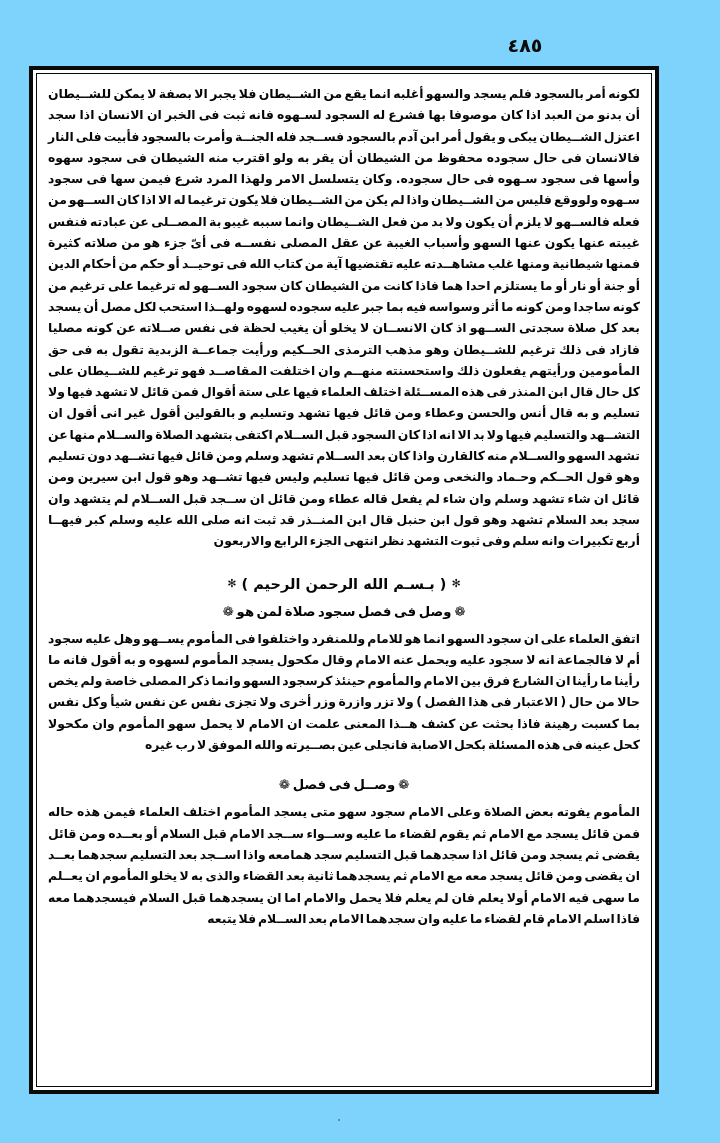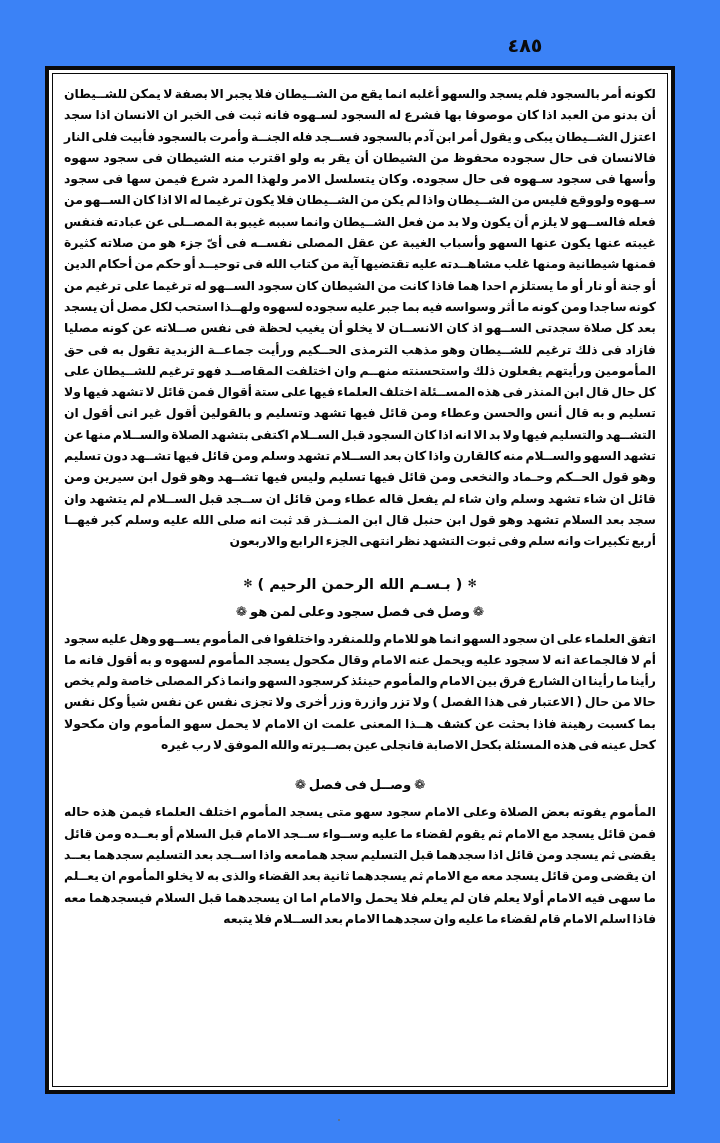--- a/index.html
+++ b/index.html
@@ -13,21 +13,21 @@
     height: 1143px;
     position: relative;
     font-family: "DejaVu Sans", "Liberation Sans", sans-serif;
     color: #000000;
     overflow: hidden;
   }
 
   .page {
     position: absolute;
     inset: 0;
-    background: #3b82f6;
+    background: #7dd3fc;
   }
 
   
   .folio {
     position: absolute;
     top: 34px;
     left: 0;
     width: 720px;
     text-align: center;
     direction: rtl;
@@ -39,21 +39,21 @@
     font-size: 19px;
     font-weight: 700;
     letter-spacing: 1px;
     color: #0b0b0b;
   }
 
   
   .frame-outer {
     position: absolute;
     top: 66px;
-    left: 45px;
+    left: 29px;
     width: 630px;            
     height: 1028px;
     box-sizing: border-box;
     border: 4px solid #0a0a0a;
     background: #ffffff;
   }
   .frame-inner {
     position: absolute;
     inset: 3px;
     box-sizing: border-box;
@@ -154,21 +154,21 @@
 
         <div class="block">
           <p class="para last-free">لكونه أمر بالسجود فلم يسجد والسهو أغلبه انما يقع من الشــيطان فلا يجبر الا بصفة لا يمكن للشــيطان أن بدنو من العبد اذا كان موصوفا بها فشرع له السجود لسـهوه فانه ثبت فى الخبر ان الانسان اذا سجد اعتزل الشــيطان يبكى و يقول أمر ابن آدم بالسجود فســجد فله الجنــة وأمرت بالسجود فأبيت فلى النار فالانسان فى حال سجوده محفوظ من الشيطان أن يقر به ولو اقترب منه الشيطان فى سجود سهوه وأسها فى سجود سـهوه فى حال سجوده. وكان يتسلسل الامر ولهذا المرد شرع فيمن سها فى سجود سـهوه ولووقع فليس من الشــيطان واذا لم يكن من الشــيطان فلا يكون ترغيما له الا اذا كان الســهو من فعله فالســهو لا يلزم أن يكون ولا بد من فعل الشــيطان وانما سببه غيبو بة المصــلى عن عبادته فنفس غيبته عنها يكون عنها السهو وأسباب الغيبة عن عقل المصلى نفســه فى أىّ جزء هو من صلاته كثيرة فمنها شيطانية ومنها غلب مشاهــدته عليه تقتضيها آية من كتاب الله فى توحيــد أو حكم من أحكام الدين أو جنة أو نار أو ما يستلزم احدا هما فاذا كانت من الشيطان كان سجود الســهو له ترغيما على ترغيم من كونه ساجدا ومن كونه ما أثر وسواسه فيه بما جبر عليه سجوده لسهوه ولهــذا استحب لكل مصل أن يسجد بعد كل صلاة سجدتى الســهو اذ كان الانســان لا يخلو أن يغيب لحظة فى نفس صــلاته عن كونه مصليا فازاد فى ذلك ترغيم للشــيطان وهو مذهب الترمذى الحــكيم ورأيت جماعــة الزبدية تقول به فى حق المأمومين ورأيتهم يفعلون ذلك واستحسنته منهــم وان اختلفت المقاصــد فهو ترغيم للشــيطان على كل حال قال ابن المنذر فى هذه المســئلة اختلف العلماء فيها على ستة أقوال فمن قائل لا تشهد فيها ولا تسليم و به قال أنس والحسن وعطاء ومن قائل فيها تشهد وتسليم و بالقولين أقول غير انى أقول ان التشــهد والتسليم فيها ولا بد الا انه اذا كان السجود قبل الســلام اكتفى بتشهد الصلاة والســلام منها عن تشهد السهو والســلام منه كالقارن واذا كان بعد الســلام تشهد وسلم ومن قائل فيها تشــهد دون تسليم وهو قول الحــكم وحـماد والنخعى ومن قائل فيها تسليم وليس فيها تشــهد وهو قول ابن سيرين ومن قائل ان شاء تشهد وسلم وان شاء لم يفعل قاله عطاء ومن قائل ان ســجد قبل الســلام لم يتشهد وان سجد بعد السلام تشهد وهو قول ابن حنبل قال ابن المنــذر قد ثبت انه صلى الله عليه وسلم كبر فيهــا أربع تكبيرات وانه سلم وفى ثبوت التشهد نظر انتهى الجزء الرابع والاربعون</p>
         </div>
 
         <div class="basmala">
           <span class="star">✻</span><span>( بـسـم الله الرحمن الرحيم )</span><span class="star">✻</span>
         </div>
 
         <div class="section-head">
-          <span class="flower">❁</span><span>وصل فى فصل سجود وعلى لمن هو</span><span class="flower">❁</span>
+          <span class="flower">❁</span><span>وصل فى فصل سجود صلاة لمن هو</span><span class="flower">❁</span>
         </div>
 
         <div class="block">
           <p class="para last-free">اتفق العلماء على ان سجود السهو انما هو للامام وللمنفرد واختلفوا فى المأموم يســهو وهل عليه سجود أم لا فالجماعة انه لا سجود عليه ويحمل عنه الامام وقال مكحول يسجد المأموم لسهوه و به أقول فانه ما رأينا ما رأينا ان الشارع فرق بين الامام والمأموم حينئذ كرسجود السهو وانما ذكر المصلى خاصة ولم يخص حالا من حال ( الاعتبار فى هذا الفصل ) ولا تزر وازرة وزر أخرى ولا تجزى نفس عن نفس شيأ وكل نفس بما كسبت رهينة فاذا بحثت عن كشف هــذا المعنى علمت ان الامام لا يحمل سهو المأموم وان مكحولا كحل عينه فى هذه المسئلة بكحل الاصابة فانجلى عين بصــيرته والله الموفق لا رب غيره</p>
         </div>
 
         <div class="section-head spaced-top">
           <span class="flower">❁</span><span>وصــل فى فصل</span><span class="flower">❁</span>
         </div>
 

